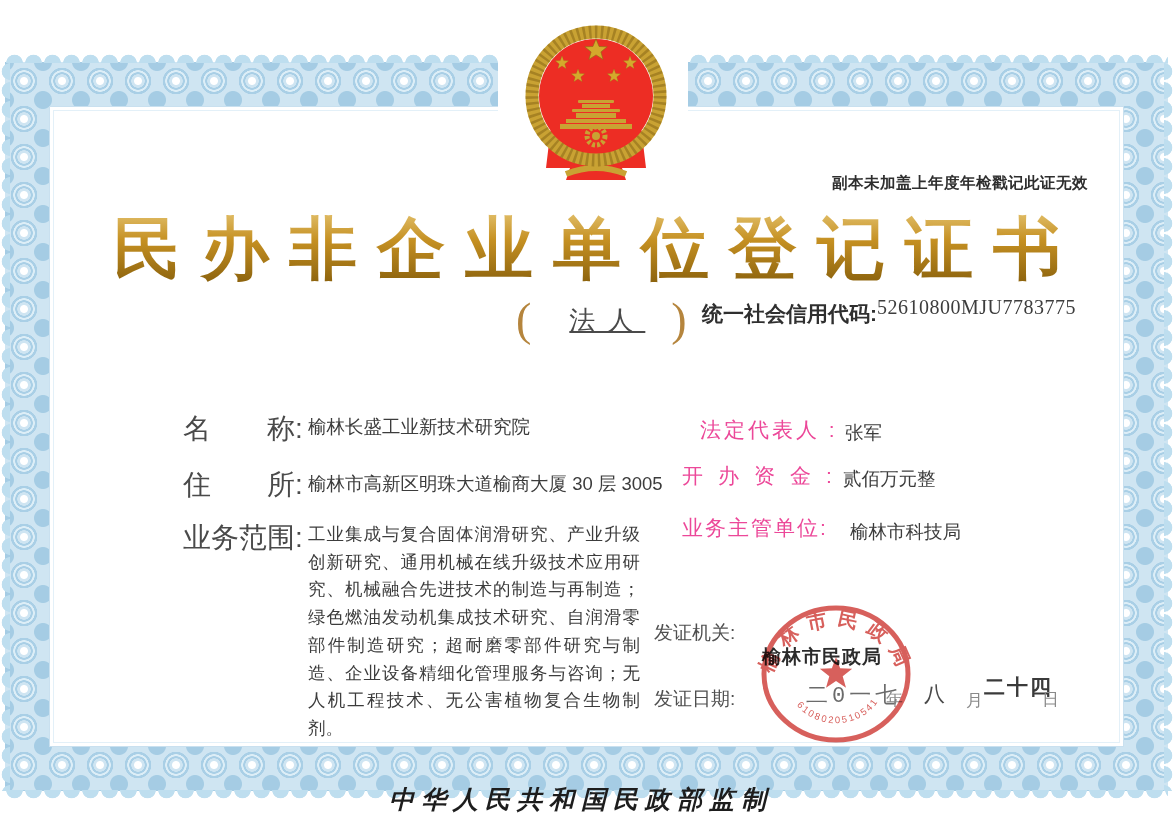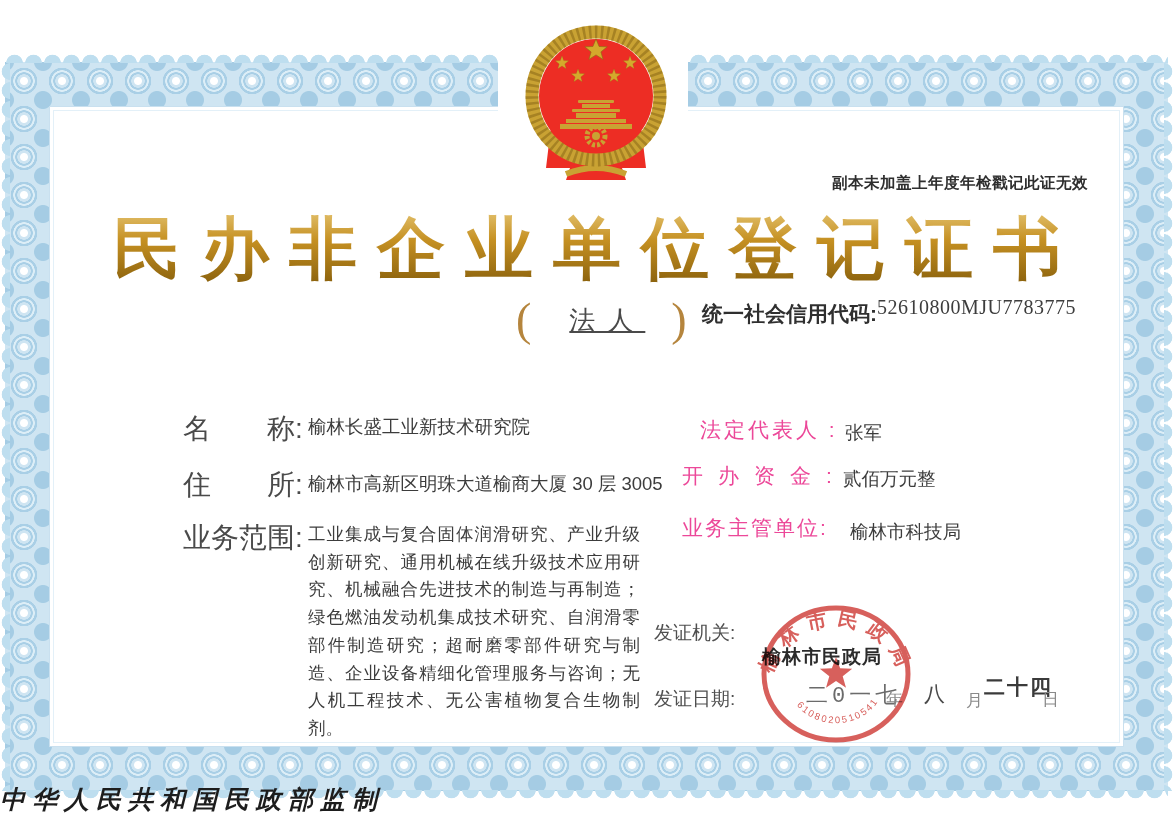--- a/index.html
+++ b/index.html
@@ -54,21 +54,21 @@
   .r-label{font-size:21px;color:#ec4899;white-space:pre;}
 
   .iss-label{font-size:19px;color:#4f4f4f;}
   .iss-value{font-size:19px;font-weight:bold;color:#2b2b2b;letter-spacing:1px;}
   .date-year{font-family:Liberation Mono, monospace;font-size:22px;color:#6b6b6b;letter-spacing:4px;text-align:center;}
   .date-unit{font-size:17px;color:#8a8a8a;}
   .date-num{font-size:21px;color:#4a4a4a;}
   .date-day{font-size:21px;color:#3a3a3a;font-weight:bold;letter-spacing:2px;}
 
   .seal{left:756px;top:600px;mix-blend-mode:multiply;opacity:.92;}
-  .footer{left:0;top:783px;width:1162px;text-align:left;font-family:"Liberation Serif","DejaVu Serif",serif;
+  .footer{left:0;top:783px;width:1162px;text-align:center;font-family:"Liberation Serif","DejaVu Serif",serif;
     font-size:25px;font-weight:600;font-style:italic;letter-spacing:7px;color:#1d1d1d;white-space:nowrap;}
 </style>
 </head>
 <body>
 
 <div class="page">
 
   <div class="frame"></div>
   <div class="scallop top"></div>
   <div class="scallop bottom"></div>

